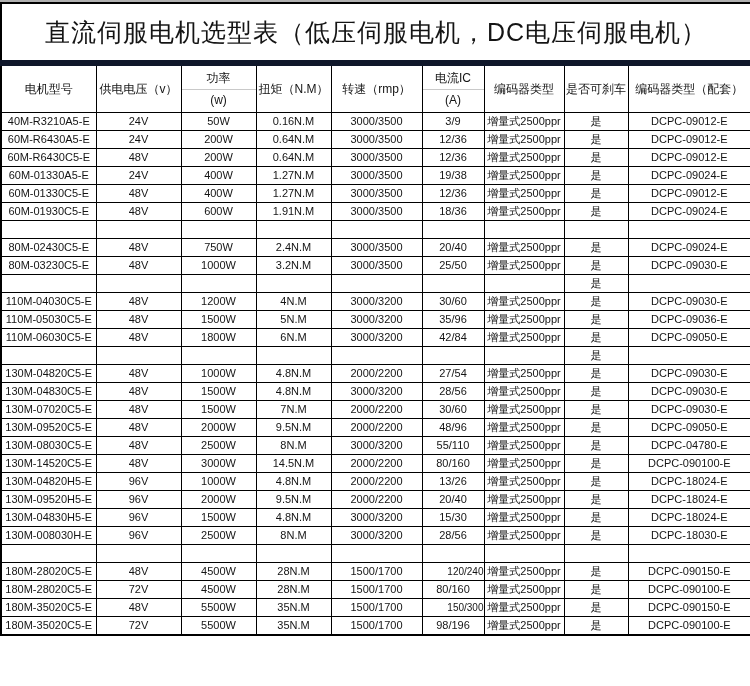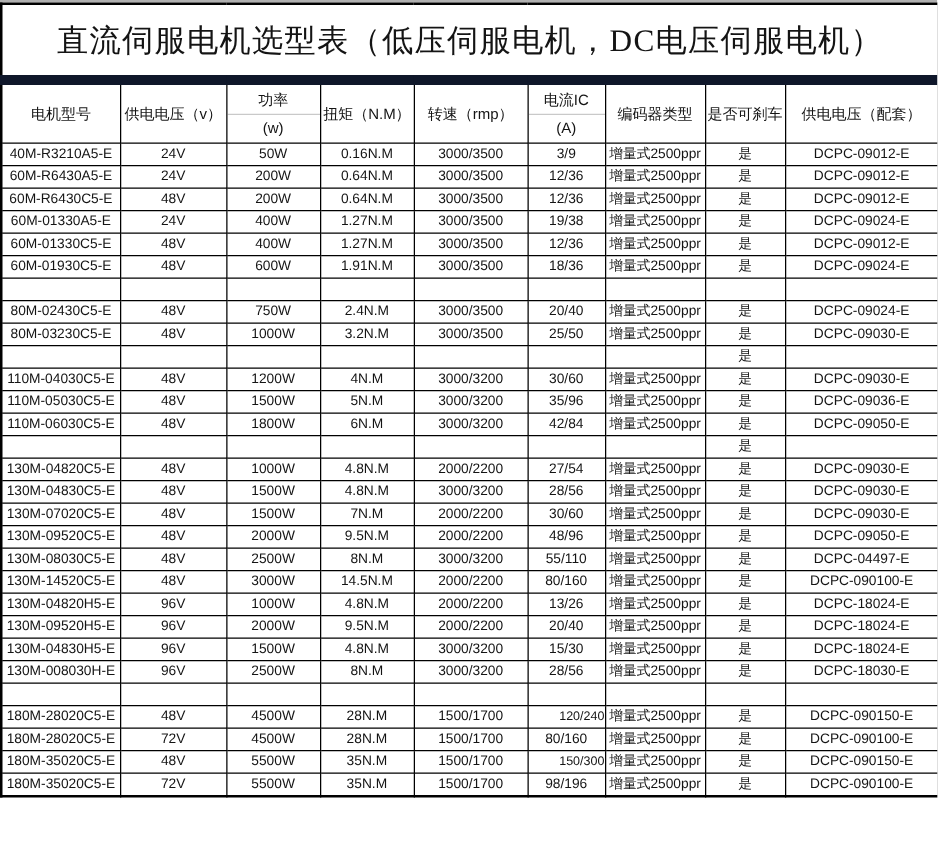--- a/index.html
+++ b/index.html
@@ -29,25 +29,25 @@
   td, th {
     border: 1px solid #000000;
     padding: 0;
     text-align: center;
     vertical-align: middle;
     overflow: hidden;
     white-space: nowrap;
   }
   td.title-cell {
     height: 56px;
-    font-family: Liberation Serif, serif;
+    font-family: Liberation Sans, sans-serif;
     font-size: 25px;
     font-weight: 400;
     letter-spacing: 1px;
-    border-bottom: 8px solid #0f172a;
+    border-bottom: 6px solid #0f172a;
   }
   tr.header-row th {
     height: 46px;
     font-size: 12px;
     font-weight: 400;
   }
   tr.header-row th .hline1,
   tr.header-row th .hline2 {
     line-height: 15px;
   }
@@ -97,21 +97,21 @@
           </th>
           <th>扭矩（N.M）</th>
           <th>转速（rmp）</th>
           <th>
             <div class="hline1">电流IC</div>
             <div class="hdiv"></div>
             <div class="hline2">(A)</div>
           </th>
           <th>编码器类型</th>
           <th>是否可刹车</th>
-          <th>供电电压（配套）</th>
+          <th>编码器类型（配套）</th>
         </tr>
     <tr class="data-row">
           <td>40M-R3210A5-E</td>
           <td>24V</td>
           <td>50W</td>
           <td>0.16N.M</td>
           <td>3000/3500</td>
           <td>3/9</td>
           <td>增量式2500ppr</td>
           <td>是</td>
@@ -306,21 +306,21 @@
         </tr>
         <tr class="data-row">
           <td>130M-08030C5-E</td>
           <td>48V</td>
           <td>2500W</td>
           <td>8N.M</td>
           <td>3000/3200</td>
           <td>55/110</td>
           <td>增量式2500ppr</td>
           <td>是</td>
-          <td>DCPC-04497-E</td>
+          <td>DCPC-04780-E</td>
         </tr>
         <tr class="data-row">
           <td>130M-14520C5-E</td>
           <td>48V</td>
           <td>3000W</td>
           <td>14.5N.M</td>
           <td>2000/2200</td>
           <td>80/160</td>
           <td>增量式2500ppr</td>
           <td>是</td>

